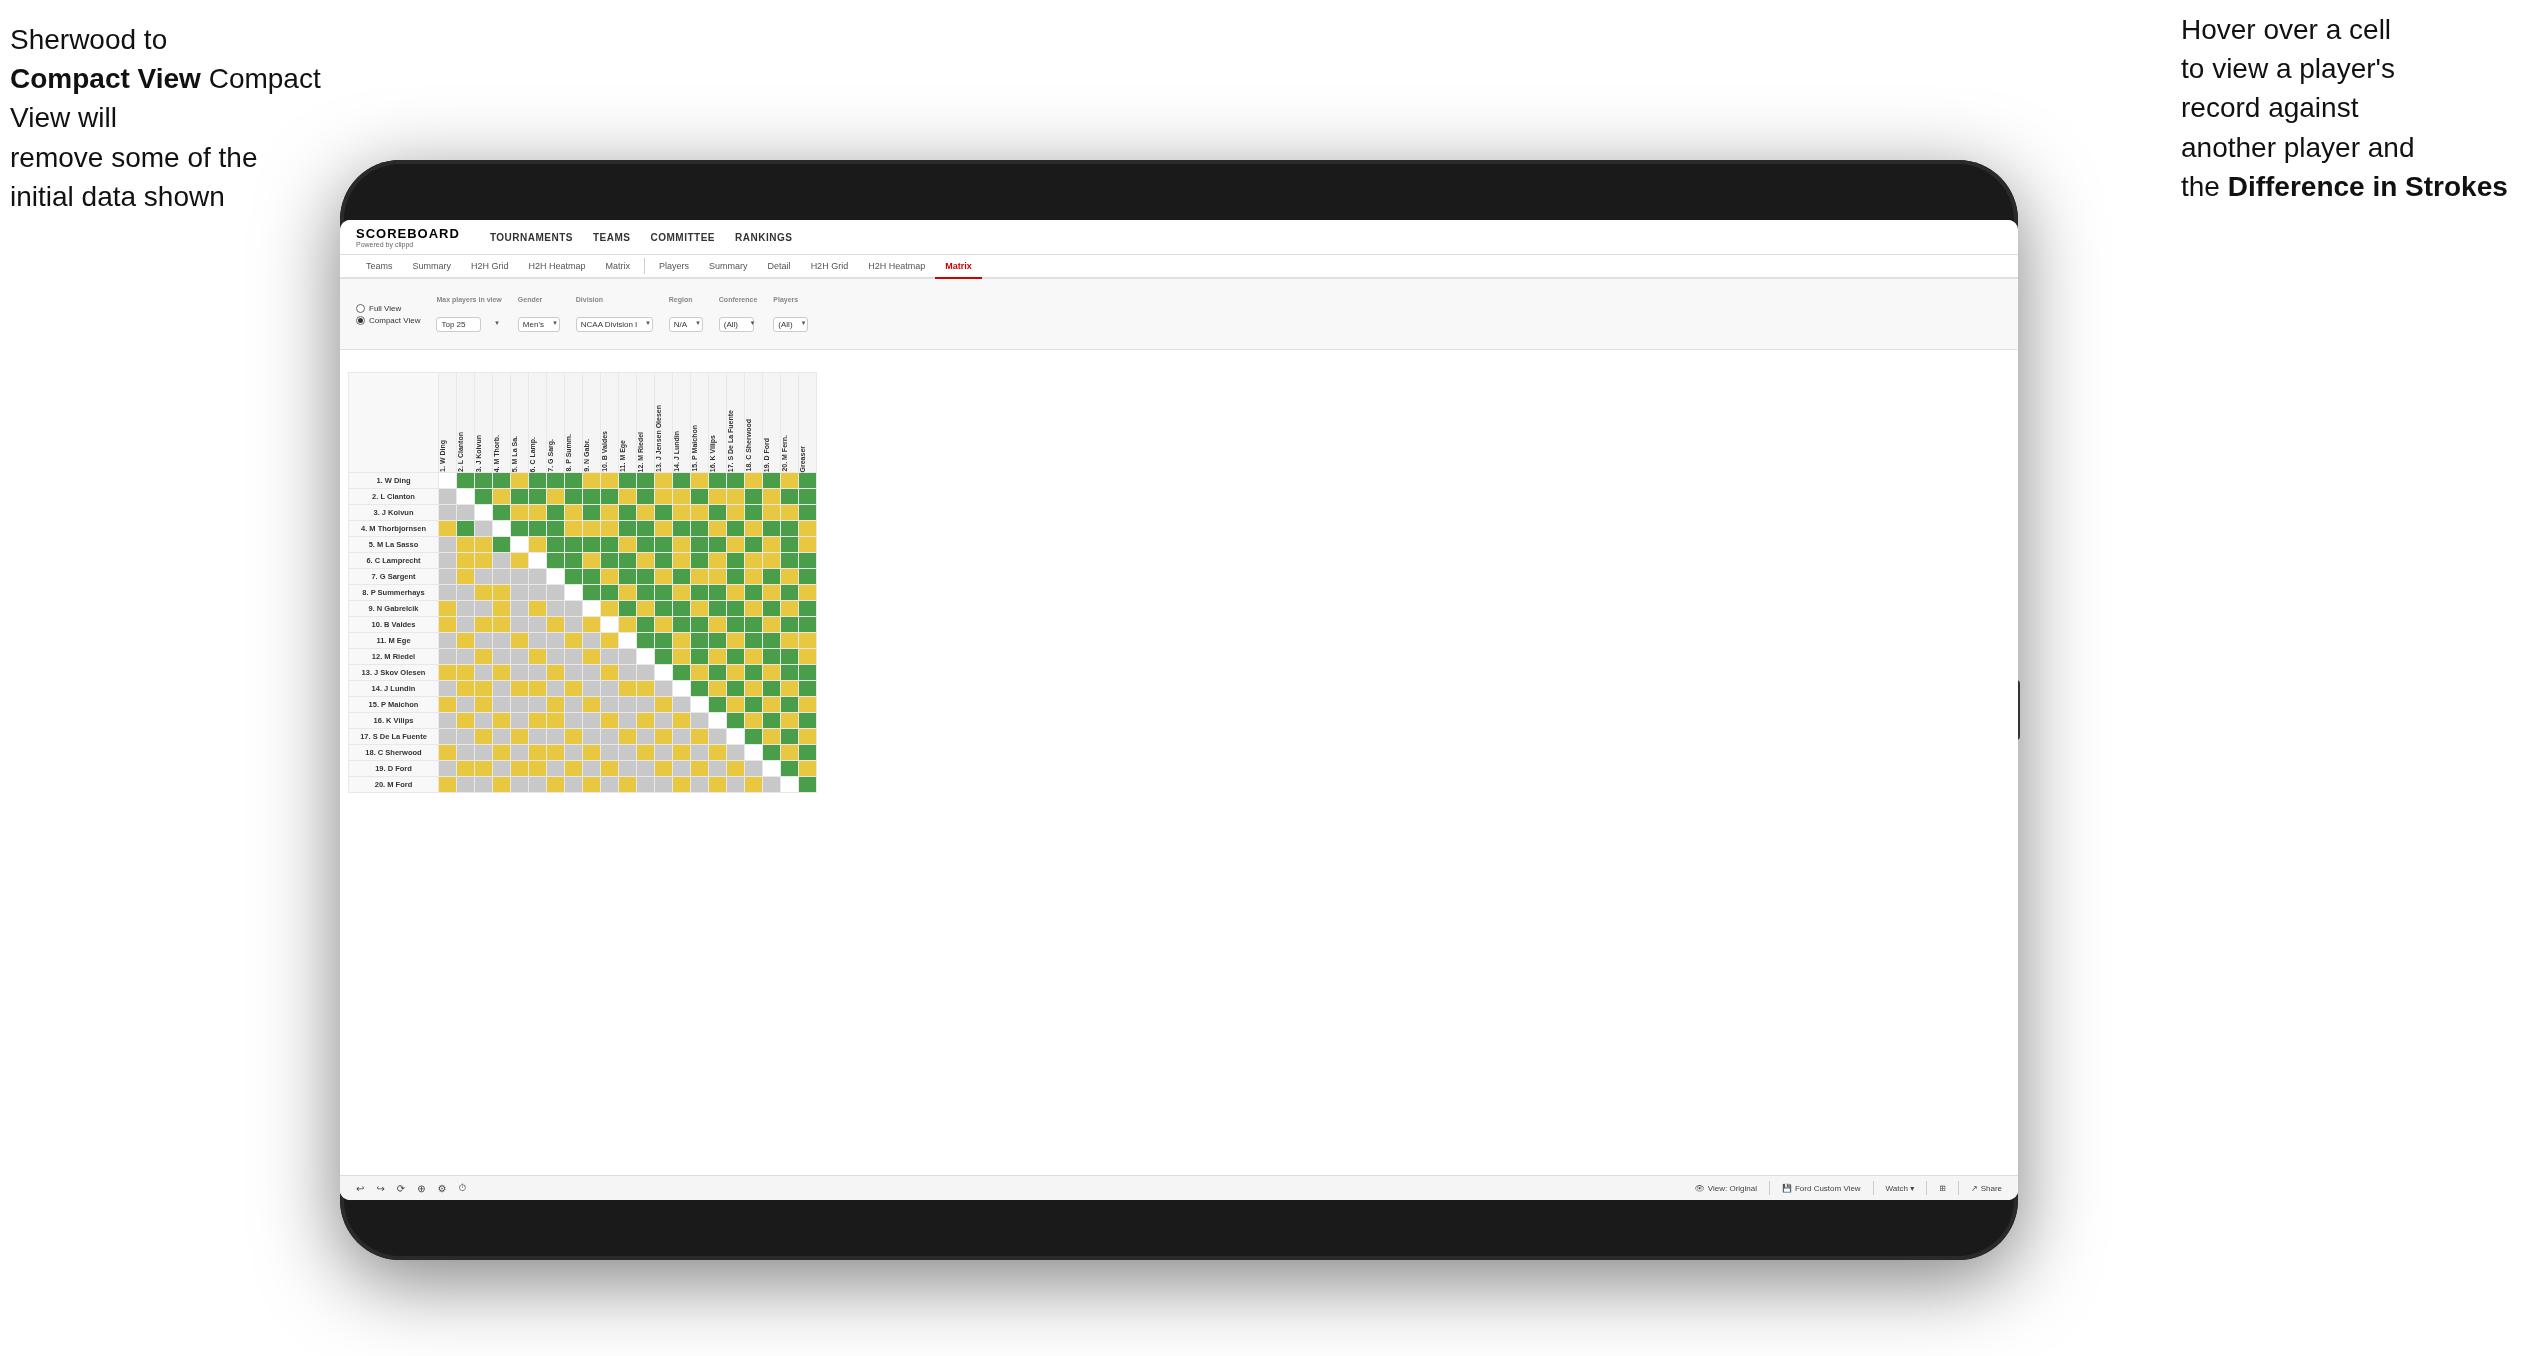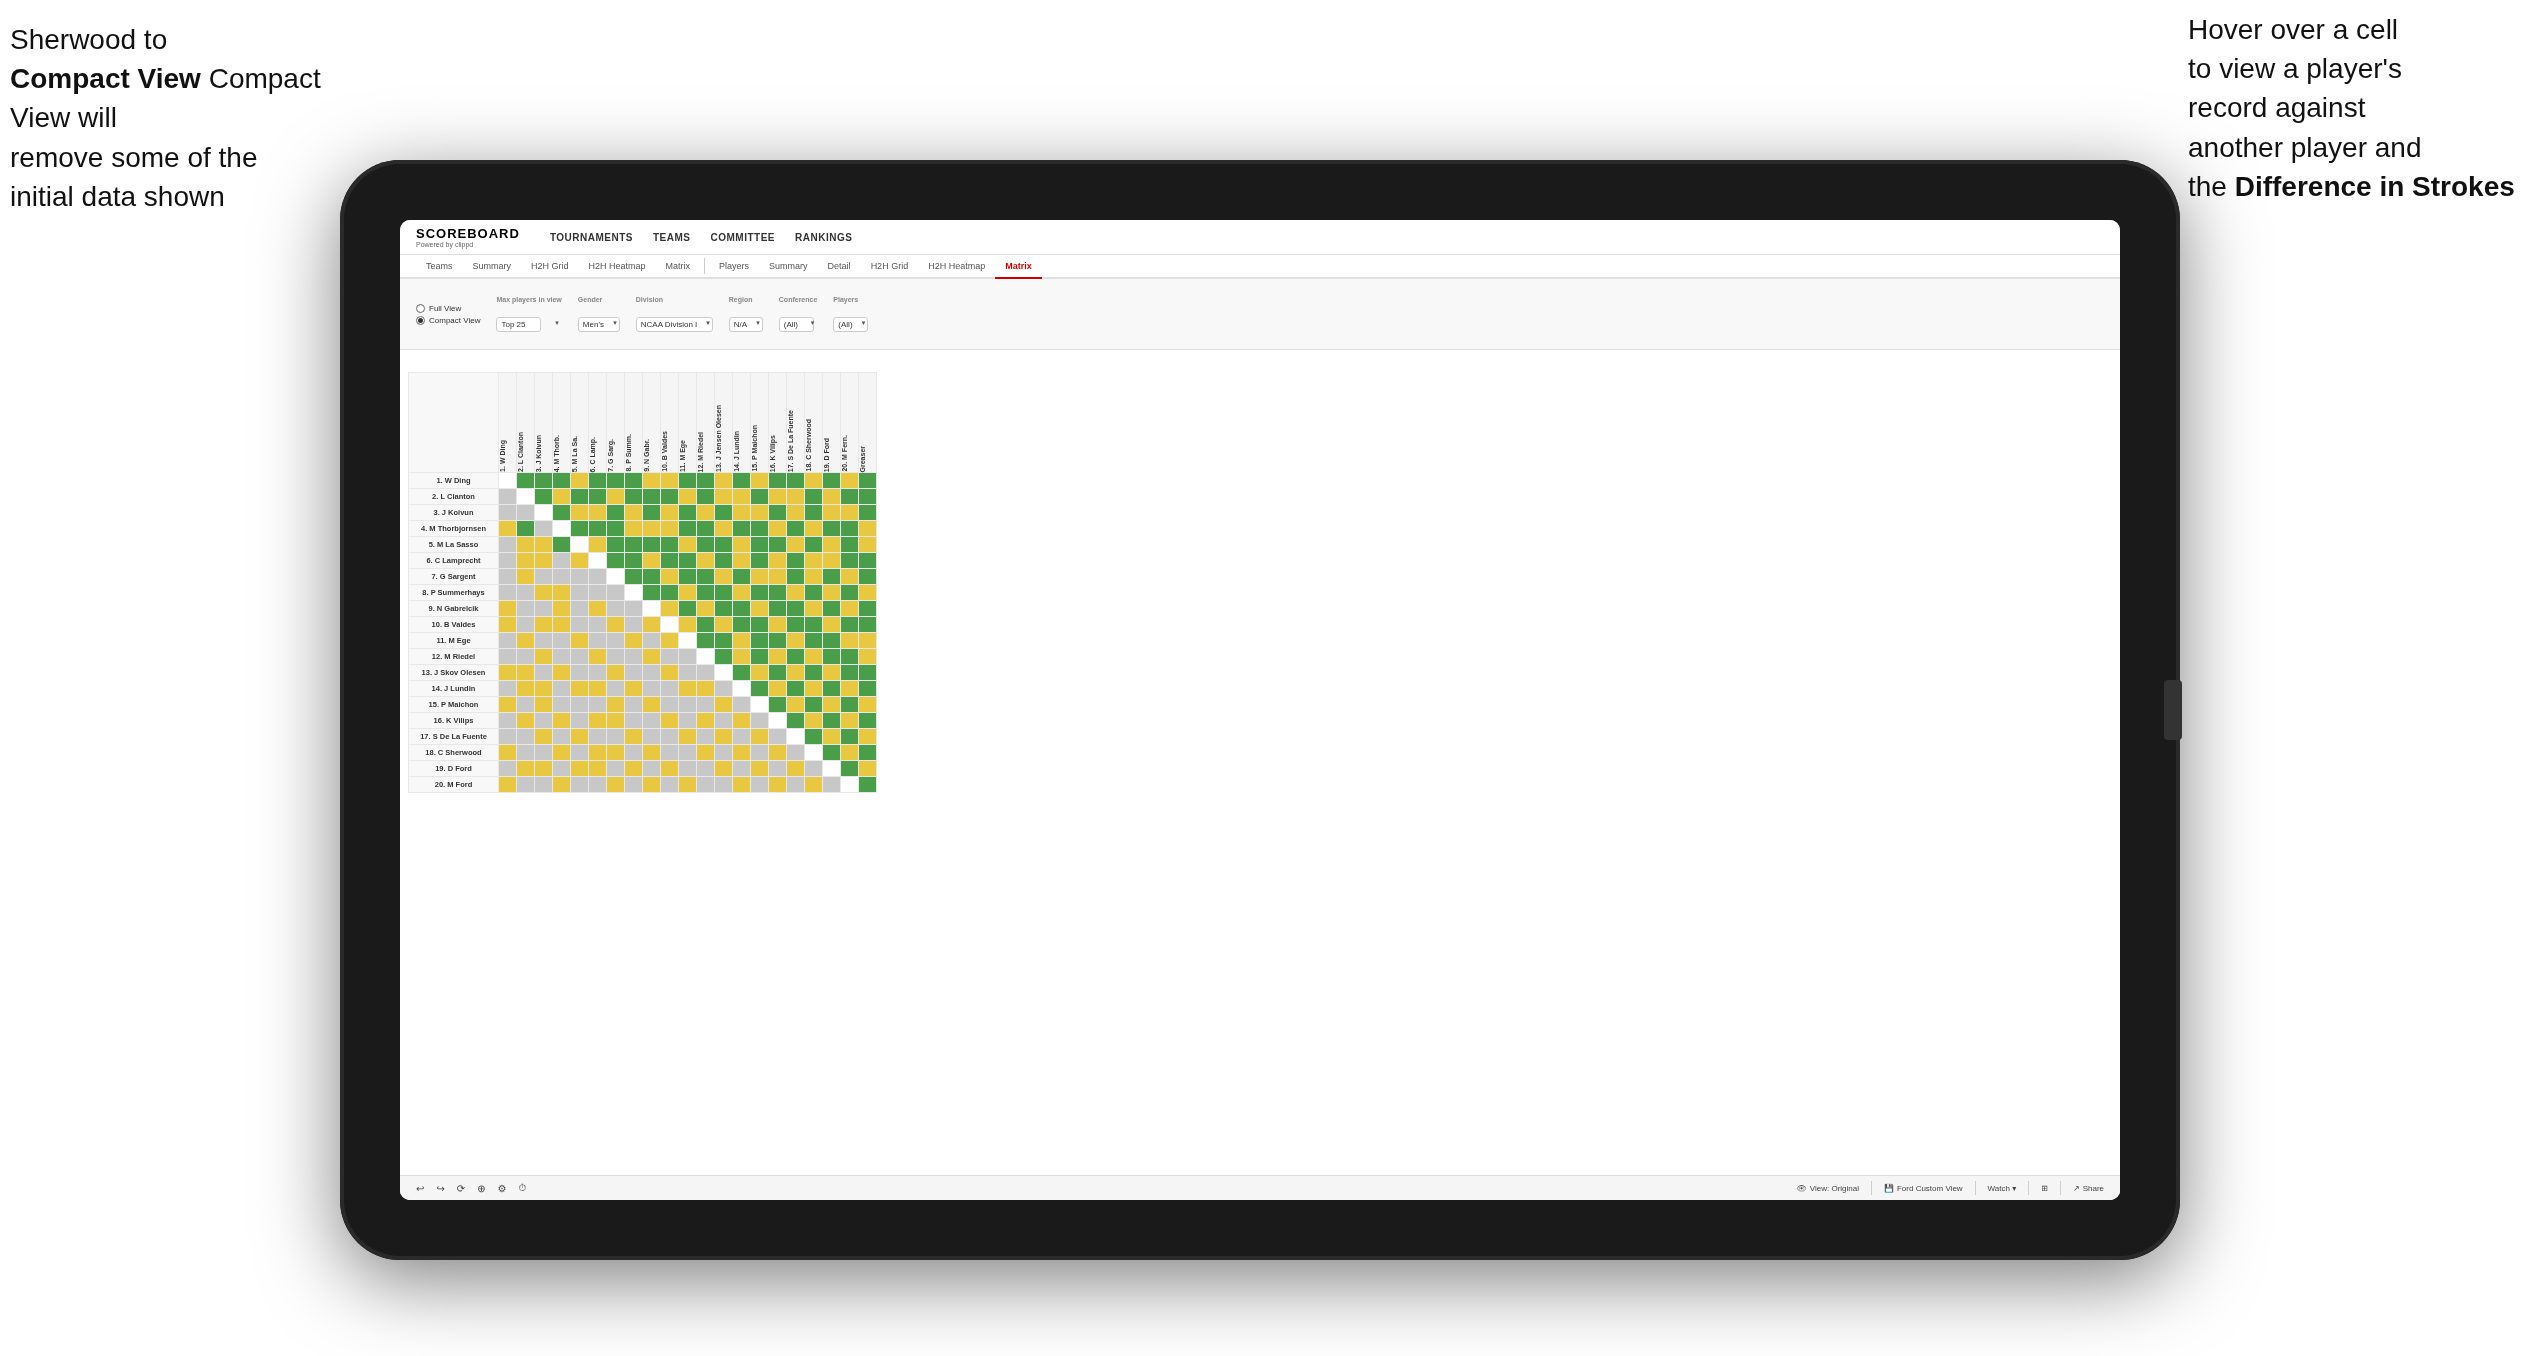--- a/index.html
+++ b/index.html
@@ -21,35 +21,35 @@
       font-size: 28px;
       line-height: 1.4;
       color: #111;
     }
     .annotation-left .bold { font-weight: 800; }
 
     
     .annotation-right {
       position: absolute;
       top: 10px;
-      right: 3px;
+      right: 10px;
       width: 330px;
       font-size: 28px;
       line-height: 1.4;
       color: #111;
       text-align: left;
     }
     .annotation-right .bold { font-weight: 700; }
 
     
     .tablet {
       position: absolute;
       top: 160px;
       left: 340px;
-      width: 1840px;
+      width: 1678px;
       height: 1100px;
       background: #1a1a1a;
       border-radius: 60px;
       box-shadow: 0 20px 80px rgba(0,0,0,0.5), inset 0 0 0 4px #2a2a2a;
       display: flex;
       align-items: center;
       justify-content: center;
     }
 
     .tablet-screen {

